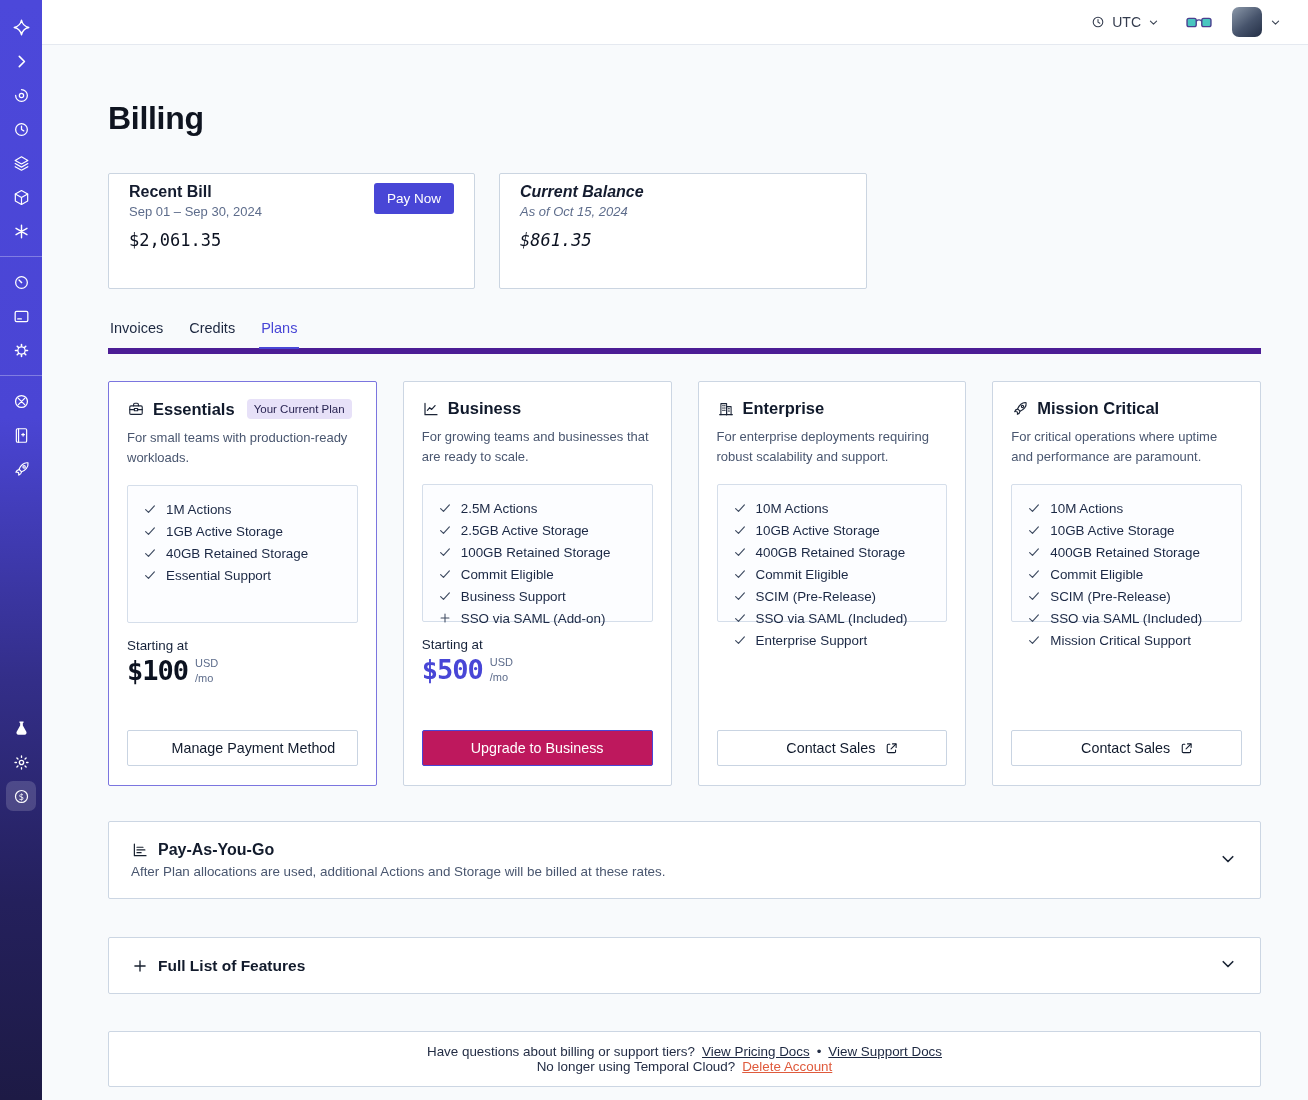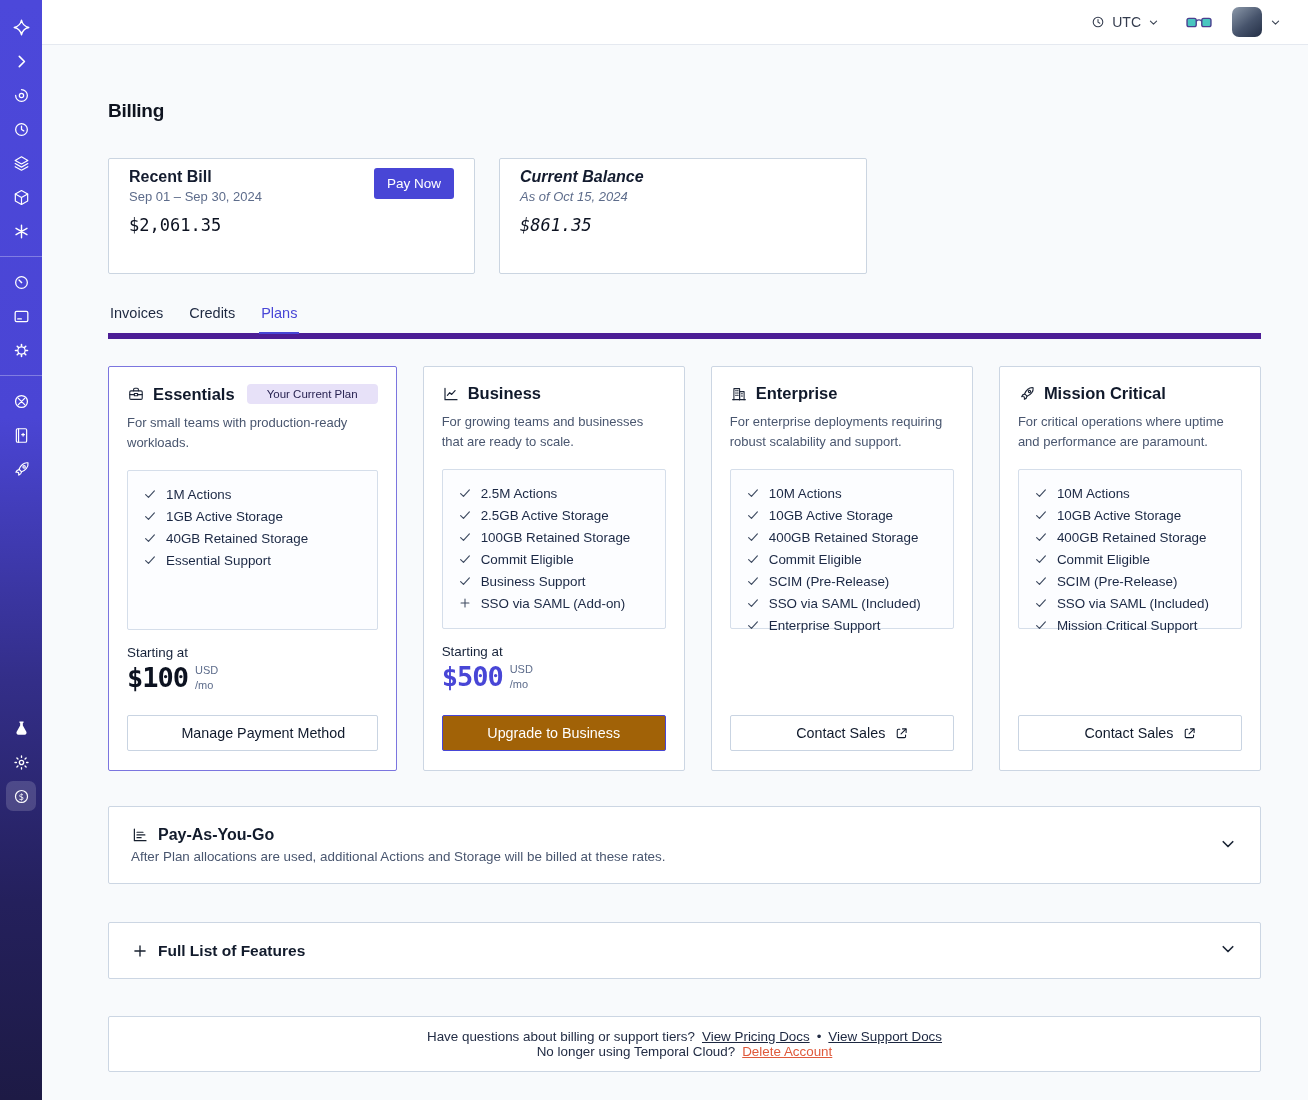--- a/index.html
+++ b/index.html
@@ -29,21 +29,21 @@
         background:none; border:none; font-family:inherit; }
   .tz .tz-clock svg { width:16px; height:16px; }
   .chev-sm svg { width:13px; height:13px; color:#3b4454; }
   .glasses svg { width:26px; height:15px; }
   .avatar-group { display:flex; align-items:center; gap:7px; cursor:pointer; }
   .avatar { width:30px; height:30px; border-radius:7px;
     background:linear-gradient(140deg,#8d9aab 0%,#46536b 55%,#232e45 100%); }
 
   
   .content { flex:1; padding:55px 47px 0 66px; background:#f8fafc; }
-  .page-title { margin:0 0 36px; font-size:19px; font-weight:700; color:#0f1420; letter-spacing:-.3px; }
+  .page-title { margin:0 0 36px; font-size:32px; font-weight:700; color:#0f1420; letter-spacing:-.3px; }
 
   .summary-row { display:flex; gap:24px; margin-bottom:23px; }
   .sum-card { background:#fff; border:1px solid #cbd5e1; border-radius:2px; padding:9px 20px; height:116px; }
   .sum-card.recent { width:367px; } .sum-card.balance { width:368px;font-style:italic; }
   .sum-head { display:flex; justify-content:space-between; align-items:flex-start; }
   .sum-title { font-size:16px; font-weight:700; color:#141c2f; }
   .sum-sub { font-size:13px; color:#5d6c8b; margin-top:3px; }
   .sum-amount { font-family:"DejaVu Sans Mono", monospace; font-size:17px; color:#0b1120; margin-top:11px; }
   .paynow { background:#4846d6; color:#fff; border:none; border-radius:3px; font-size:13.5px;
     font-weight:500; padding:8px 13px; cursor:pointer; font-family:inherit; }
@@ -55,37 +55,37 @@
 
   
   .plans { display:grid; grid-template-columns:repeat(4,1fr); gap:26px; margin-top:27px; }
   .plan-card { background:#fff; border:1px solid #ccd6e3; border-radius:2px; padding:17px 18px 19px;
     display:flex; flex-direction:column; min-height:405px; }
   .plan-card.current { border-color:#7b75df; }
   .plan-head { display:flex; align-items:center; gap:8px; }
   .plan-icon svg { width:18px; height:18px; color:#1c2537; }
   .plan-name { font-size:16.5px; font-weight:700; color:#10192b; margin:0; }
   .badge { background:#e7e1f8; color:#241f4e; font-size:11.5px; font-weight:500;
-    padding:4px 20px; border-radius:4px; margin-left:4px; white-space:nowrap; }
+    padding:4px 7px; border-radius:4px; margin-left:4px; white-space:nowrap; }
   .plan-desc { font-size:13px; color:#49566f; line-height:1.55; margin:9px 0 0; min-height:40px; }
   .feature-box { border:1px solid #d5deea; background:#fcfdff; border-radius:2px; margin-top:17px;
-    padding:12px 15px; height:160px; }
+    padding:12px 15px; height:138px; }
   .feat { display:flex; align-items:center; gap:9px; height:22px; font-size:13.4px; color:#1b2844; }
   .feat-icon svg { width:14px; height:14px; color:#3e4b61; }
   .pricing { margin-top:15px; }
   .start-label { font-size:13.4px; color:#17233a; }
   .price-row { display:flex; align-items:center; gap:7px; margin-top:2px; }
   .price { font-family:"DejaVu Sans Mono", monospace; font-size:27px; font-weight:700;
     color:#0c1220; letter-spacing:-1px; }
   .price.accent { color:#4846d6; }
   .unit { display:flex; flex-direction:column; font-size:11px; color:#5d6c8b; line-height:1.3; }
   .cta { margin-top:auto; width:100%; height:36px; border-radius:2px; font-size:14.3px; font-weight:500;
     font-family:inherit; display:flex; align-items:center; justify-content:center; gap:9px; cursor:pointer; }
   .cta.secondary { background:#fff; border:1px solid #c9d4e2; color:#101a2c;padding-left:28px; }
-  .cta.primary { background:#a16207; border:1px solid #4846d6; color:#fff; }
+  .cta.primary { background:#be185d; border:1px solid #4846d6; color:#fff; }
   .cta .ext svg { width:15px; height:15px; }
 
   
   .accordion { background:#fff; border:1px solid #ccd6e3; border-radius:2px; display:flex;
     align-items:center; padding:16px 22px; cursor:pointer; }
   .acc-payg { margin-top:35px; min-height:78px; }
   .acc-feat { margin-top:38px; min-height:57px; padding:14px 22px; }
   .acc-title-row { display:flex; align-items:center; gap:9px; }
   .acc-icon svg { width:18px; height:18px; color:#17202f; }
   .acc-title { font-size:16px; font-weight:700; color:#121b2c; }

